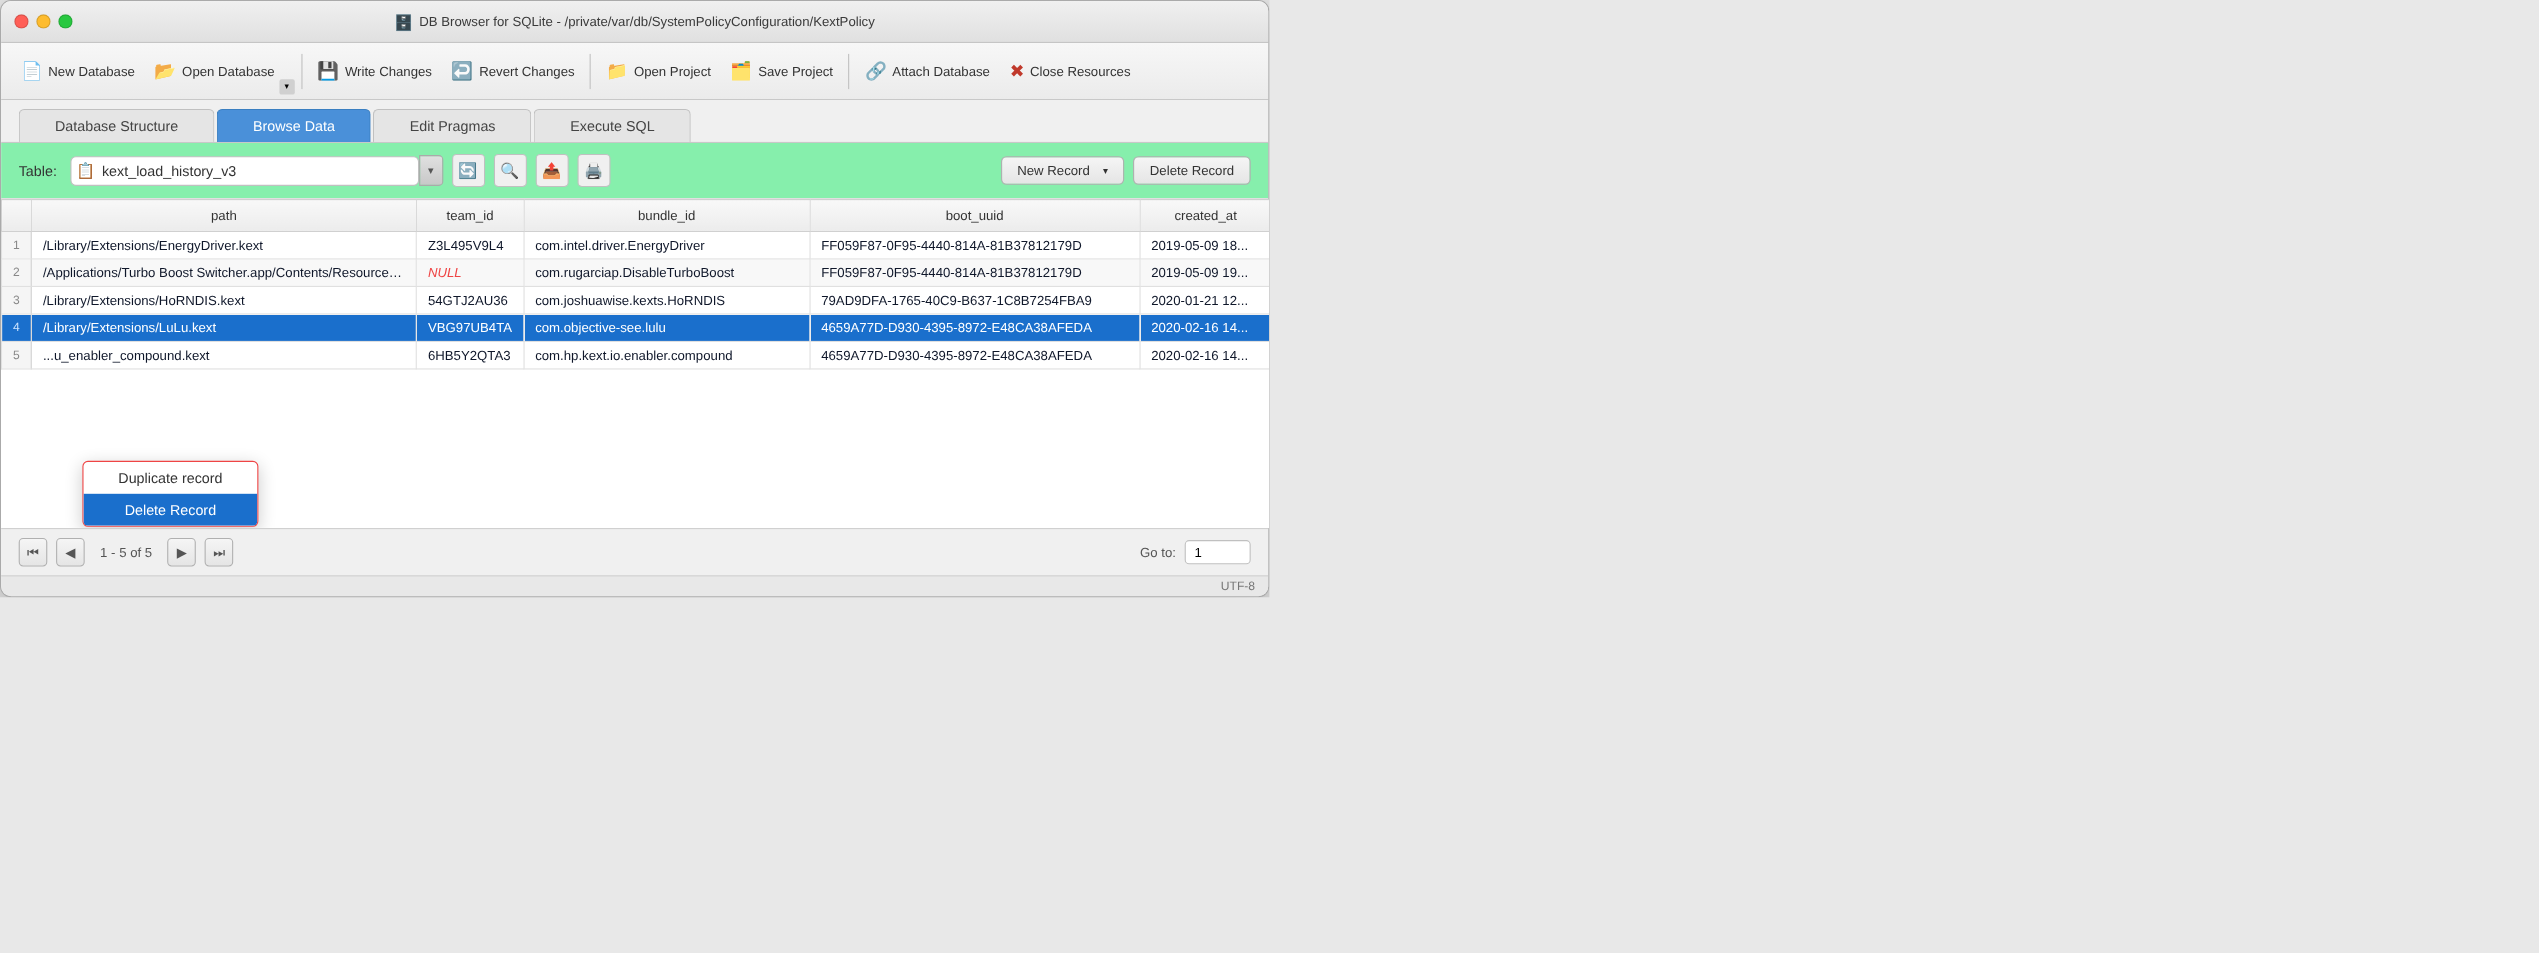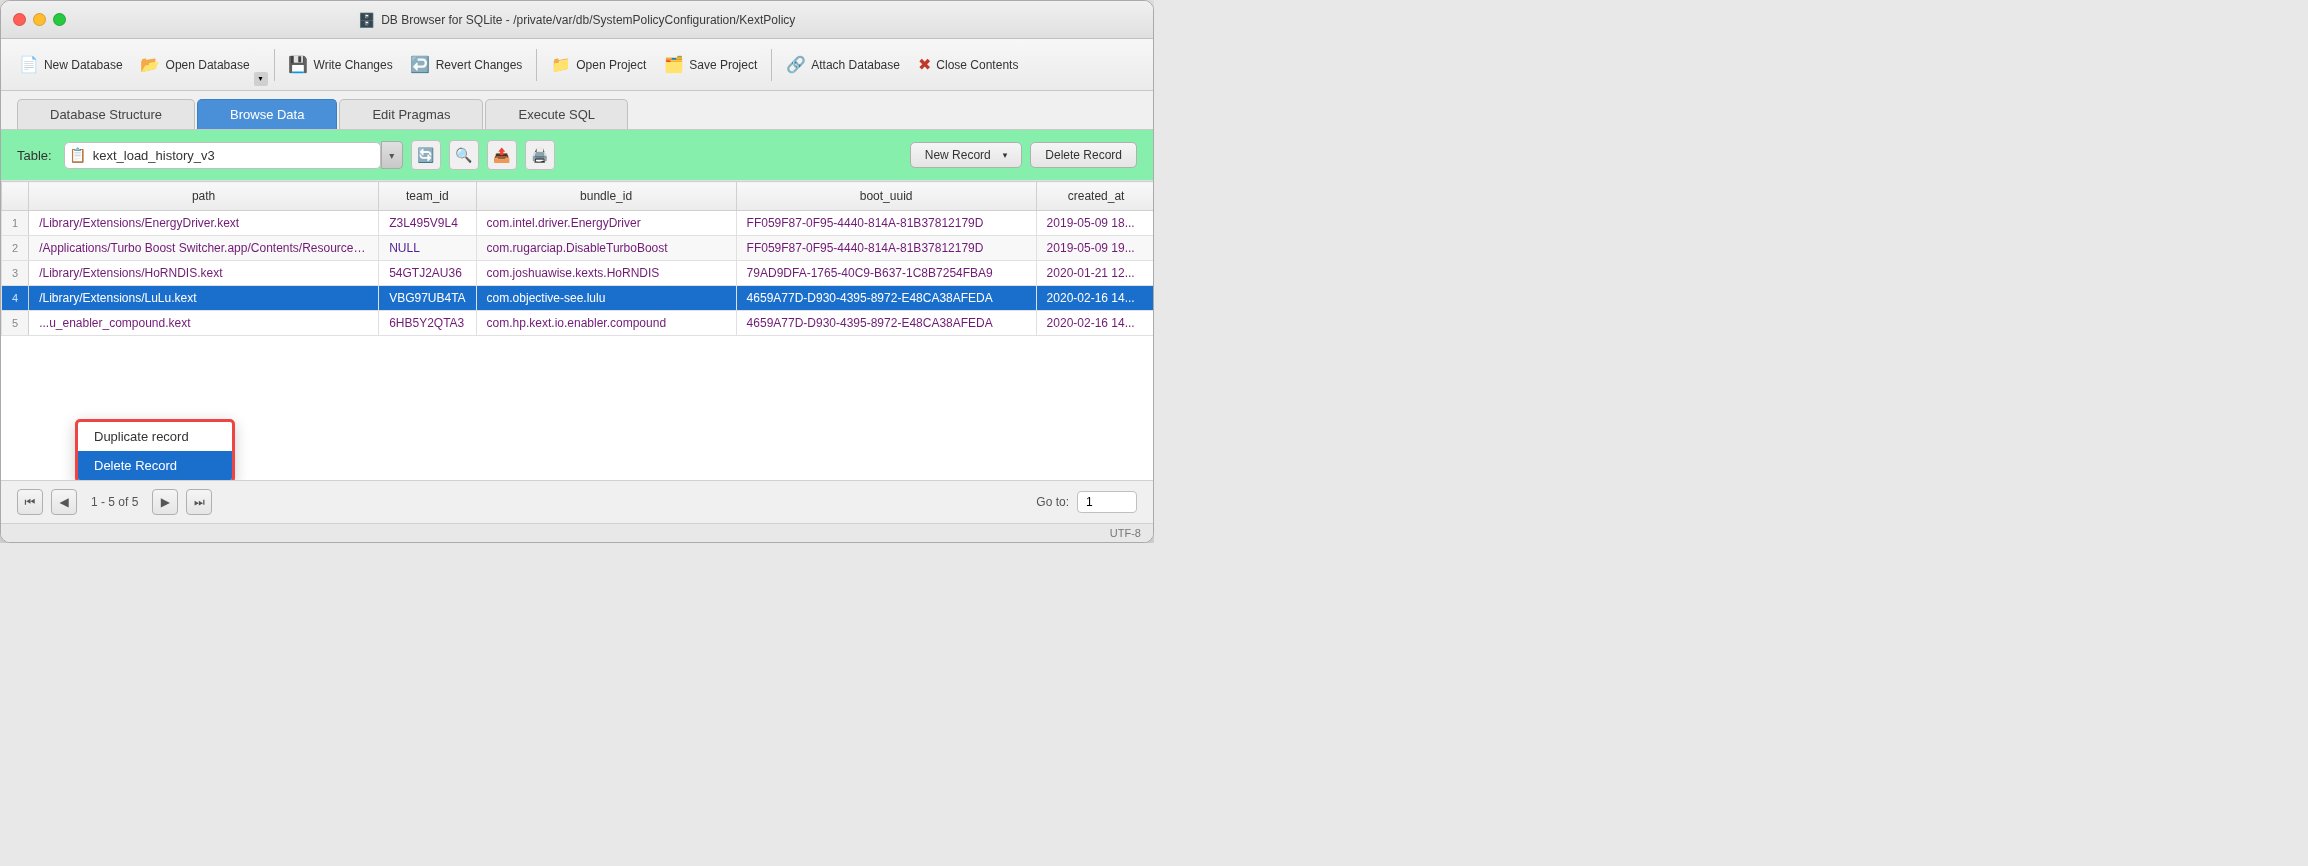--- a/index.html
+++ b/index.html
@@ -240,21 +240,21 @@
       width: 100%;
       border: 1px solid #c8c8c8;
       border-radius: 3px;
       padding: 2px 5px;
       font-size: 11px;
       background: white;
     }
     tbody tr td {
       border: 1px solid #e0e0e0;
       padding: 5px 10px;
-      color: #701a75;
+      color: #0f172a;
       white-space: nowrap;
       overflow: hidden;
       text-overflow: ellipsis;
       max-width: 250px;
     }
     tbody tr:nth-child(odd) td { background: #fff; }
     tbody tr:nth-child(even) td { background: #f8f8f8; }
     tbody tr.selected td {
       background: #1a6fcc !important;
       color: white;
@@ -264,33 +264,34 @@
       color: #888;
       font-size: 11px;
       width: 30px;
       background: #f5f5f5 !important;
       border-right: 1px solid #d0d0d0;
     }
     tbody tr.selected .row-num {
       background: #1a6fcc !important;
       color: #cce4ff;
     }
-    .null-val { color: #4c1d95; }
+    .null-val { color: #ef4444; font-style: italic; }
     
     .context-menu {
       position: absolute;
       left: 74px;
       top: 238px;
       background: white;
-      border: 3px solid #ef4444;
+      border: 1px solid #ef4444;
       border-radius: 5px;
       box-shadow: 0 4px 15px rgba(0,0,0,0.2);
       z-index: 100;
       min-width: 160px;
       overflow: hidden;
+      text-align: center;
     }
     .context-menu-item {
       padding: 7px 16px;
       cursor: pointer;
       font-size: 13px;
       color: #333;
     }
     .context-menu-item.active {
       background: #1a6fcc;
       color: white;
@@ -390,21 +391,21 @@
       <span class="btn-icon">🗂️</span>
       <span>Save Project</span>
     </button>
     <div class="toolbar-separator"></div>
     <button class="toolbar-btn">
       <span class="btn-icon">🔗</span>
       <span>Attach Database</span>
     </button>
     <button class="toolbar-btn">
       <span class="btn-icon close-btn-red">✖</span>
-      <span>Close Contents</span>
+      <span>Close Resources</span>
     </button>
   </div>
 
   <div class="tabs-bar">
     <div class="tab">
       <span>Database Structure</span>
     </div>
     <div class="tab active">
       <span>Browse Data</span>
     </div>

